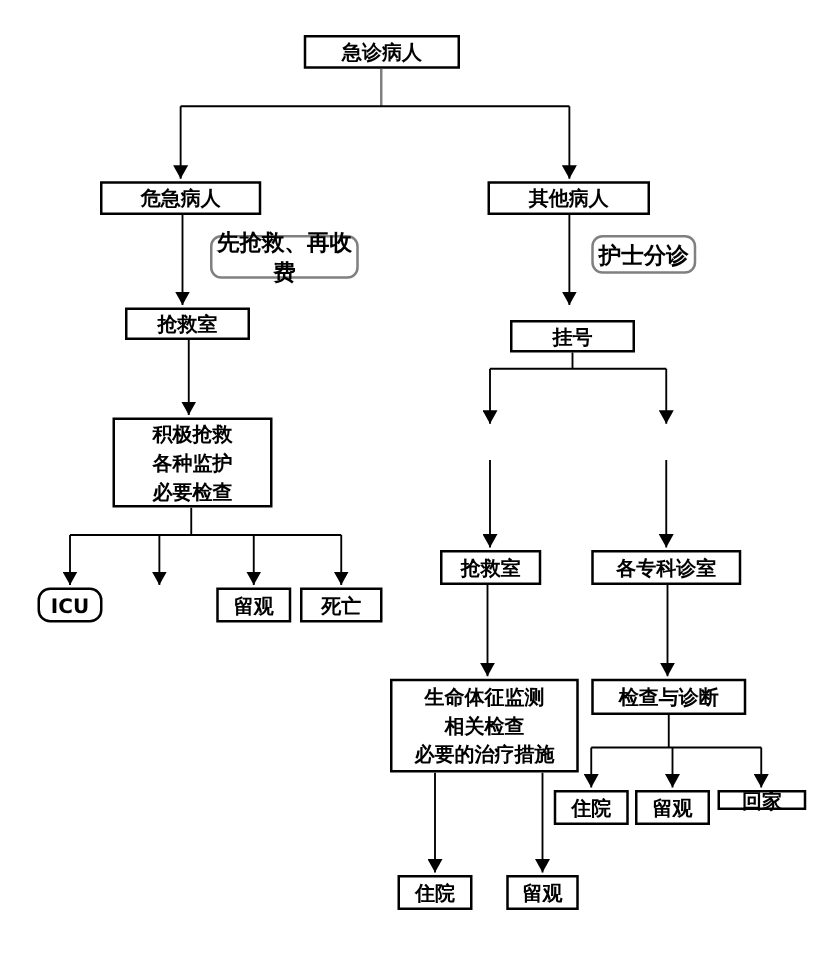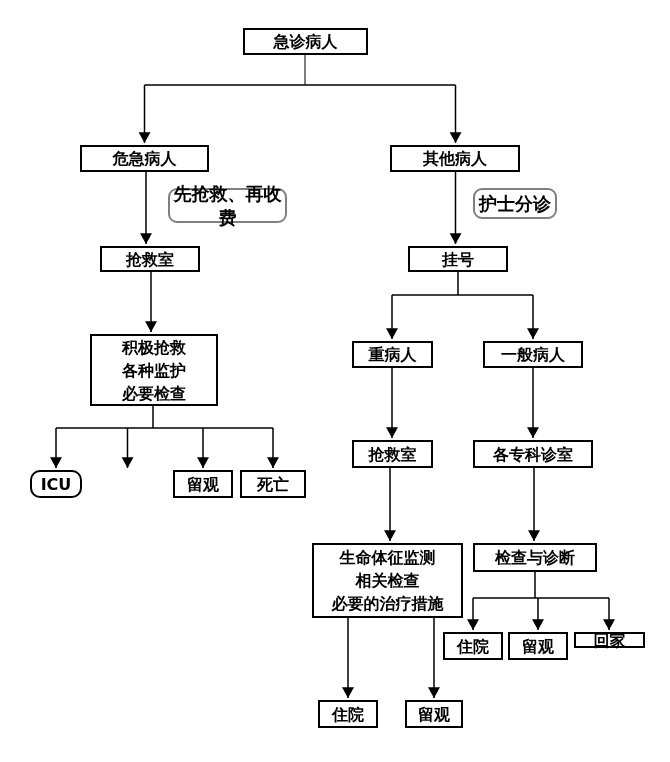--- a/index.html
+++ b/index.html
@@ -105,27 +105,25 @@
 
   <div class="node" style="left:243px; top:28px; width:125px; height:27px;">急诊病人</div>
 
   <div class="node" style="left:80px; top:145px; width:129px; height:27px;">危急病人</div>
   <div class="node" style="left:390px; top:145px; width:130px; height:27px;">其他病人</div>
 
   <div class="callout" style="left:168px; top:188px; width:119px; height:35px;">先抢救、再收费</div>
   <div class="callout" style="left:473px; top:188px; width:84px; height:31px;text-align:center;">护士分诊</div>
 
   <div class="node" style="left:100px; top:246px; width:100px; height:26px;">抢救室</div>
-  <div class="node" style="left:408px; top:246px; width:100px; height:26px;">挂号</div>
+  <div class="node" style="left:408px; top:256px; width:100px; height:26px;">挂号</div>
 
   <div class="node multi" style="left:90px; top:334px; width:128px; height:72px;">积极抢救
 各种监护
 必要检查</div>
-  <div class="node" style="left:352px; top:341px; width:81px; height:27px;">重病人</div>
-  <div class="node" style="left:483px; top:341px; width:100px; height:27px;">一般病人</div>
 
   <div class="node" style="left:30px; top:470px; width:52px; height:28px;border-radius:10px;">ICU</div>
   <div class="node" style="left:173px; top:470px; width:60px; height:28px;">留观</div>
   <div class="node" style="left:240px; top:470px; width:66px; height:28px;">死亡</div>
 
   <div class="node" style="left:352px; top:440px; width:81px; height:28px;">抢救室</div>
   <div class="node" style="left:473px; top:440px; width:120px; height:28px;">各专科诊室</div>
 
   <div class="node multi" style="left:312px; top:543px; width:151px; height:75px;">生命体征监测
 相关检查

